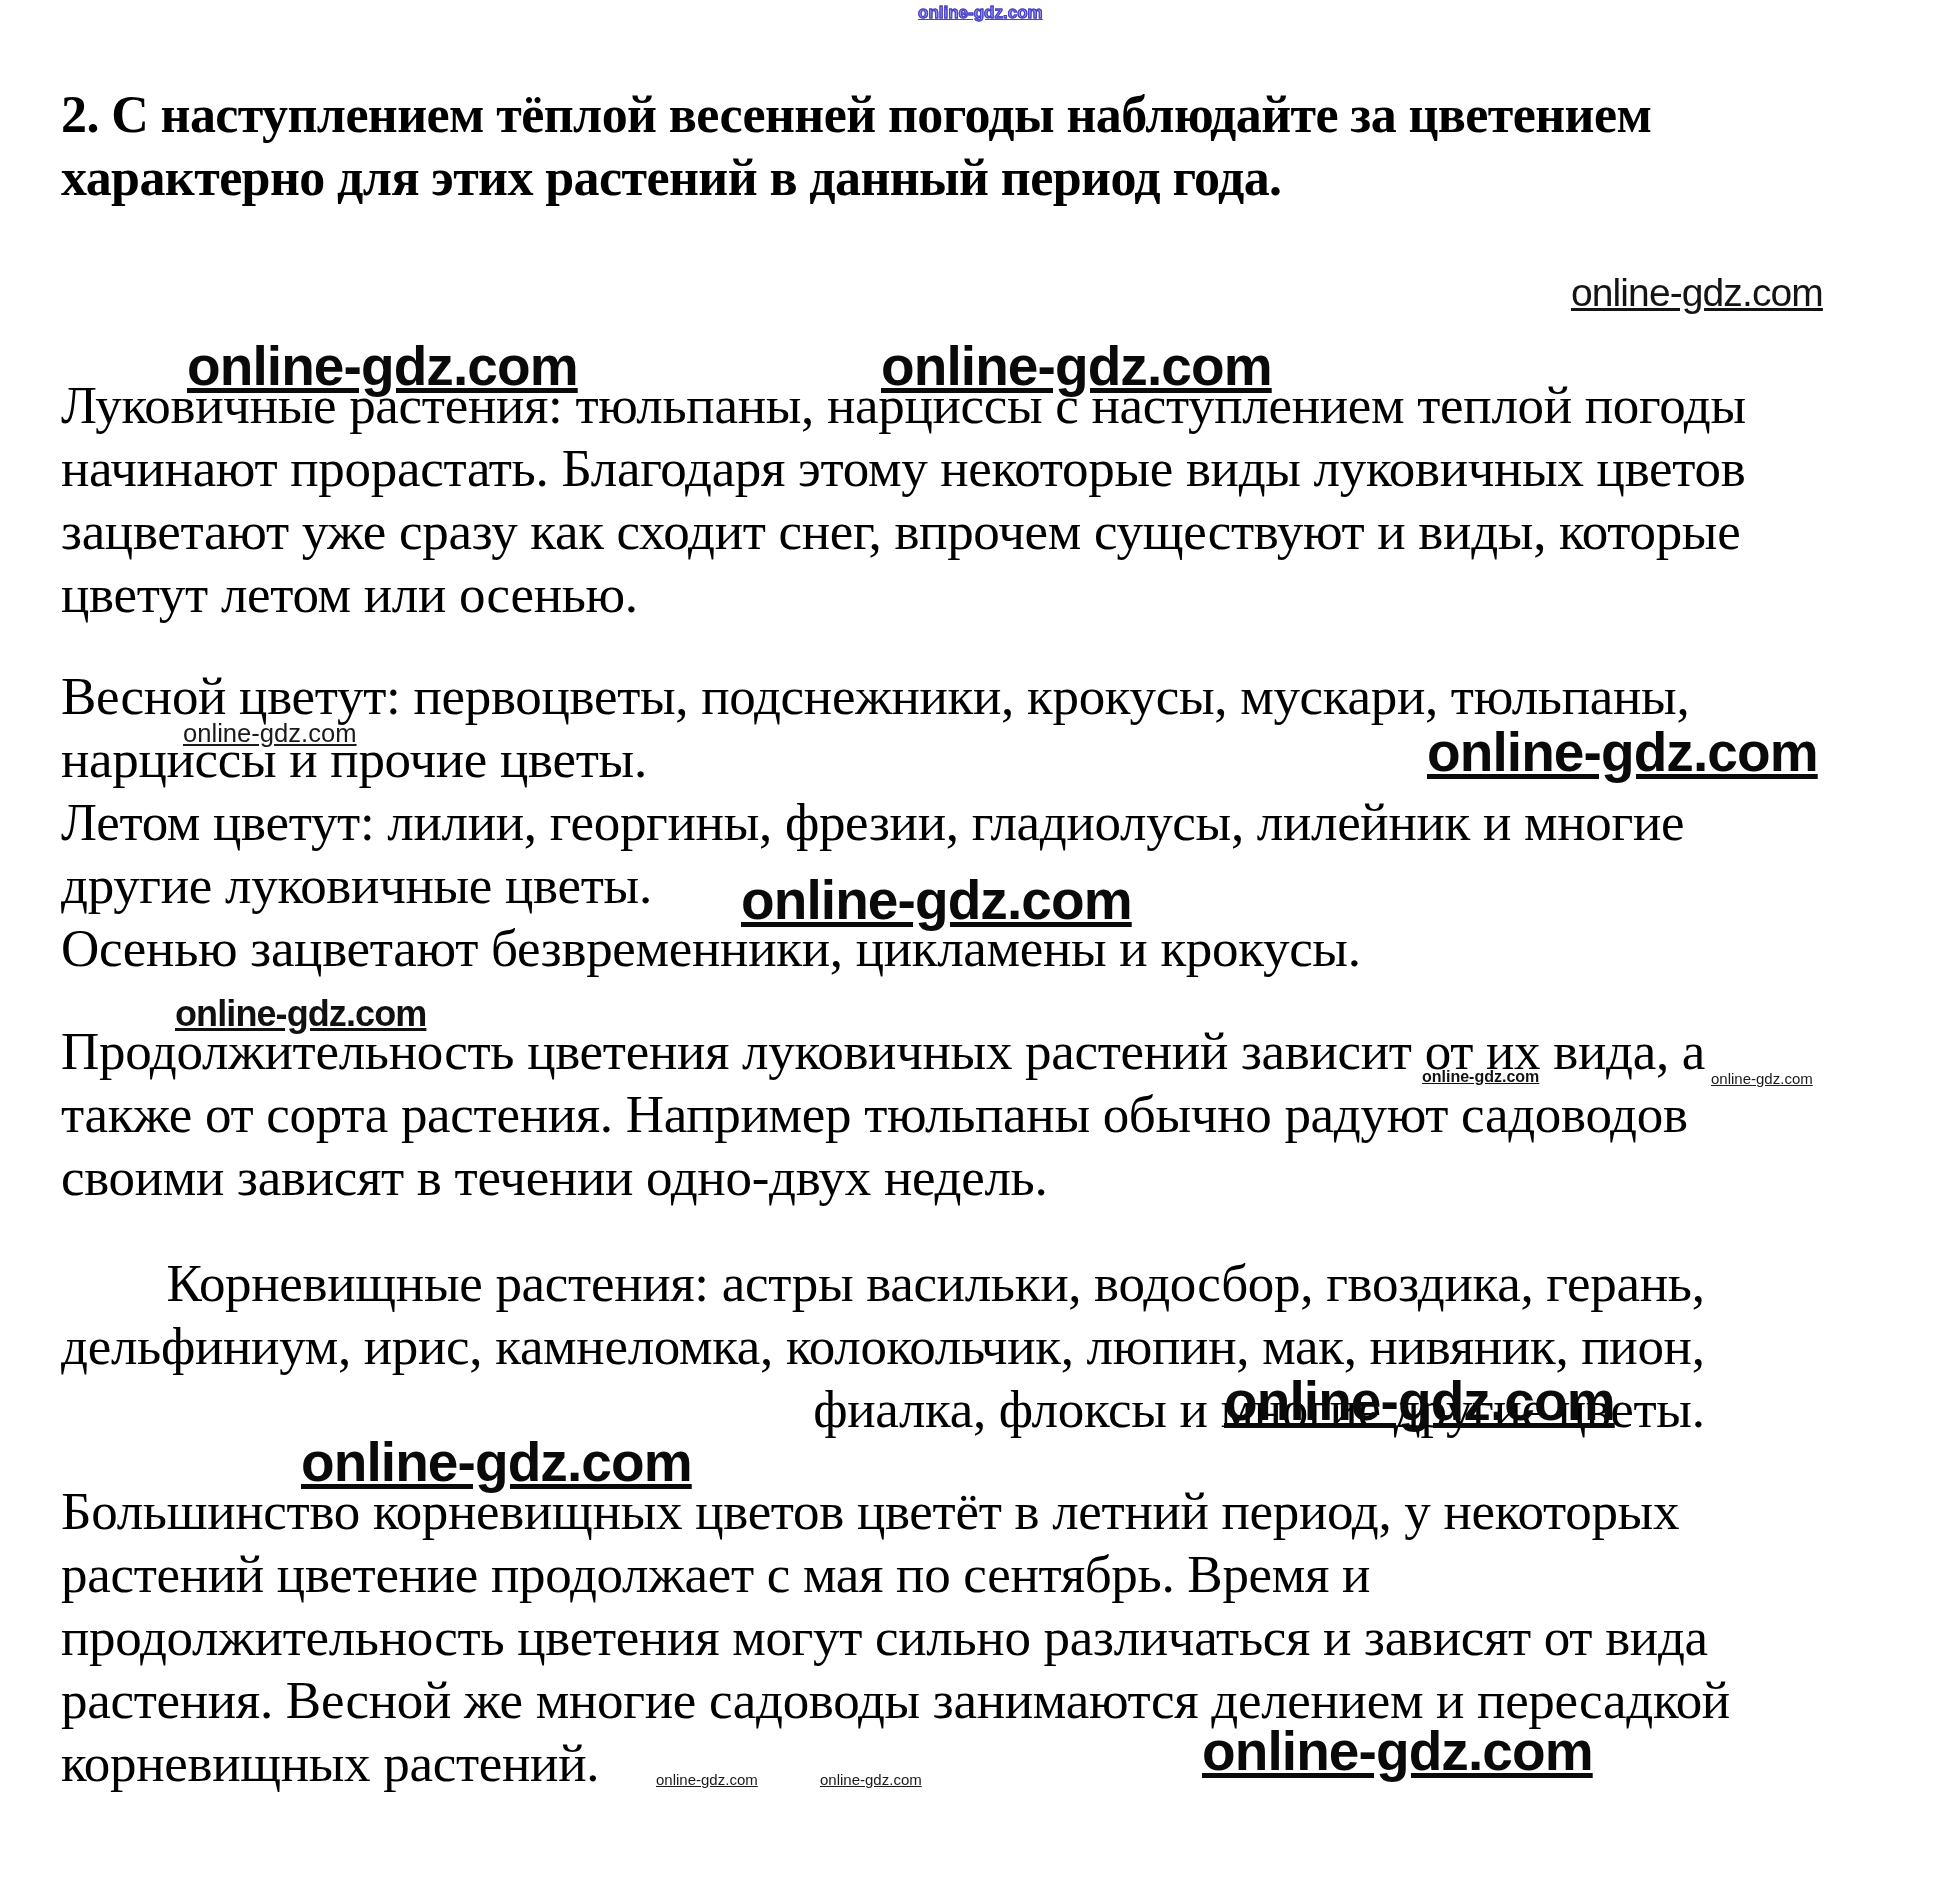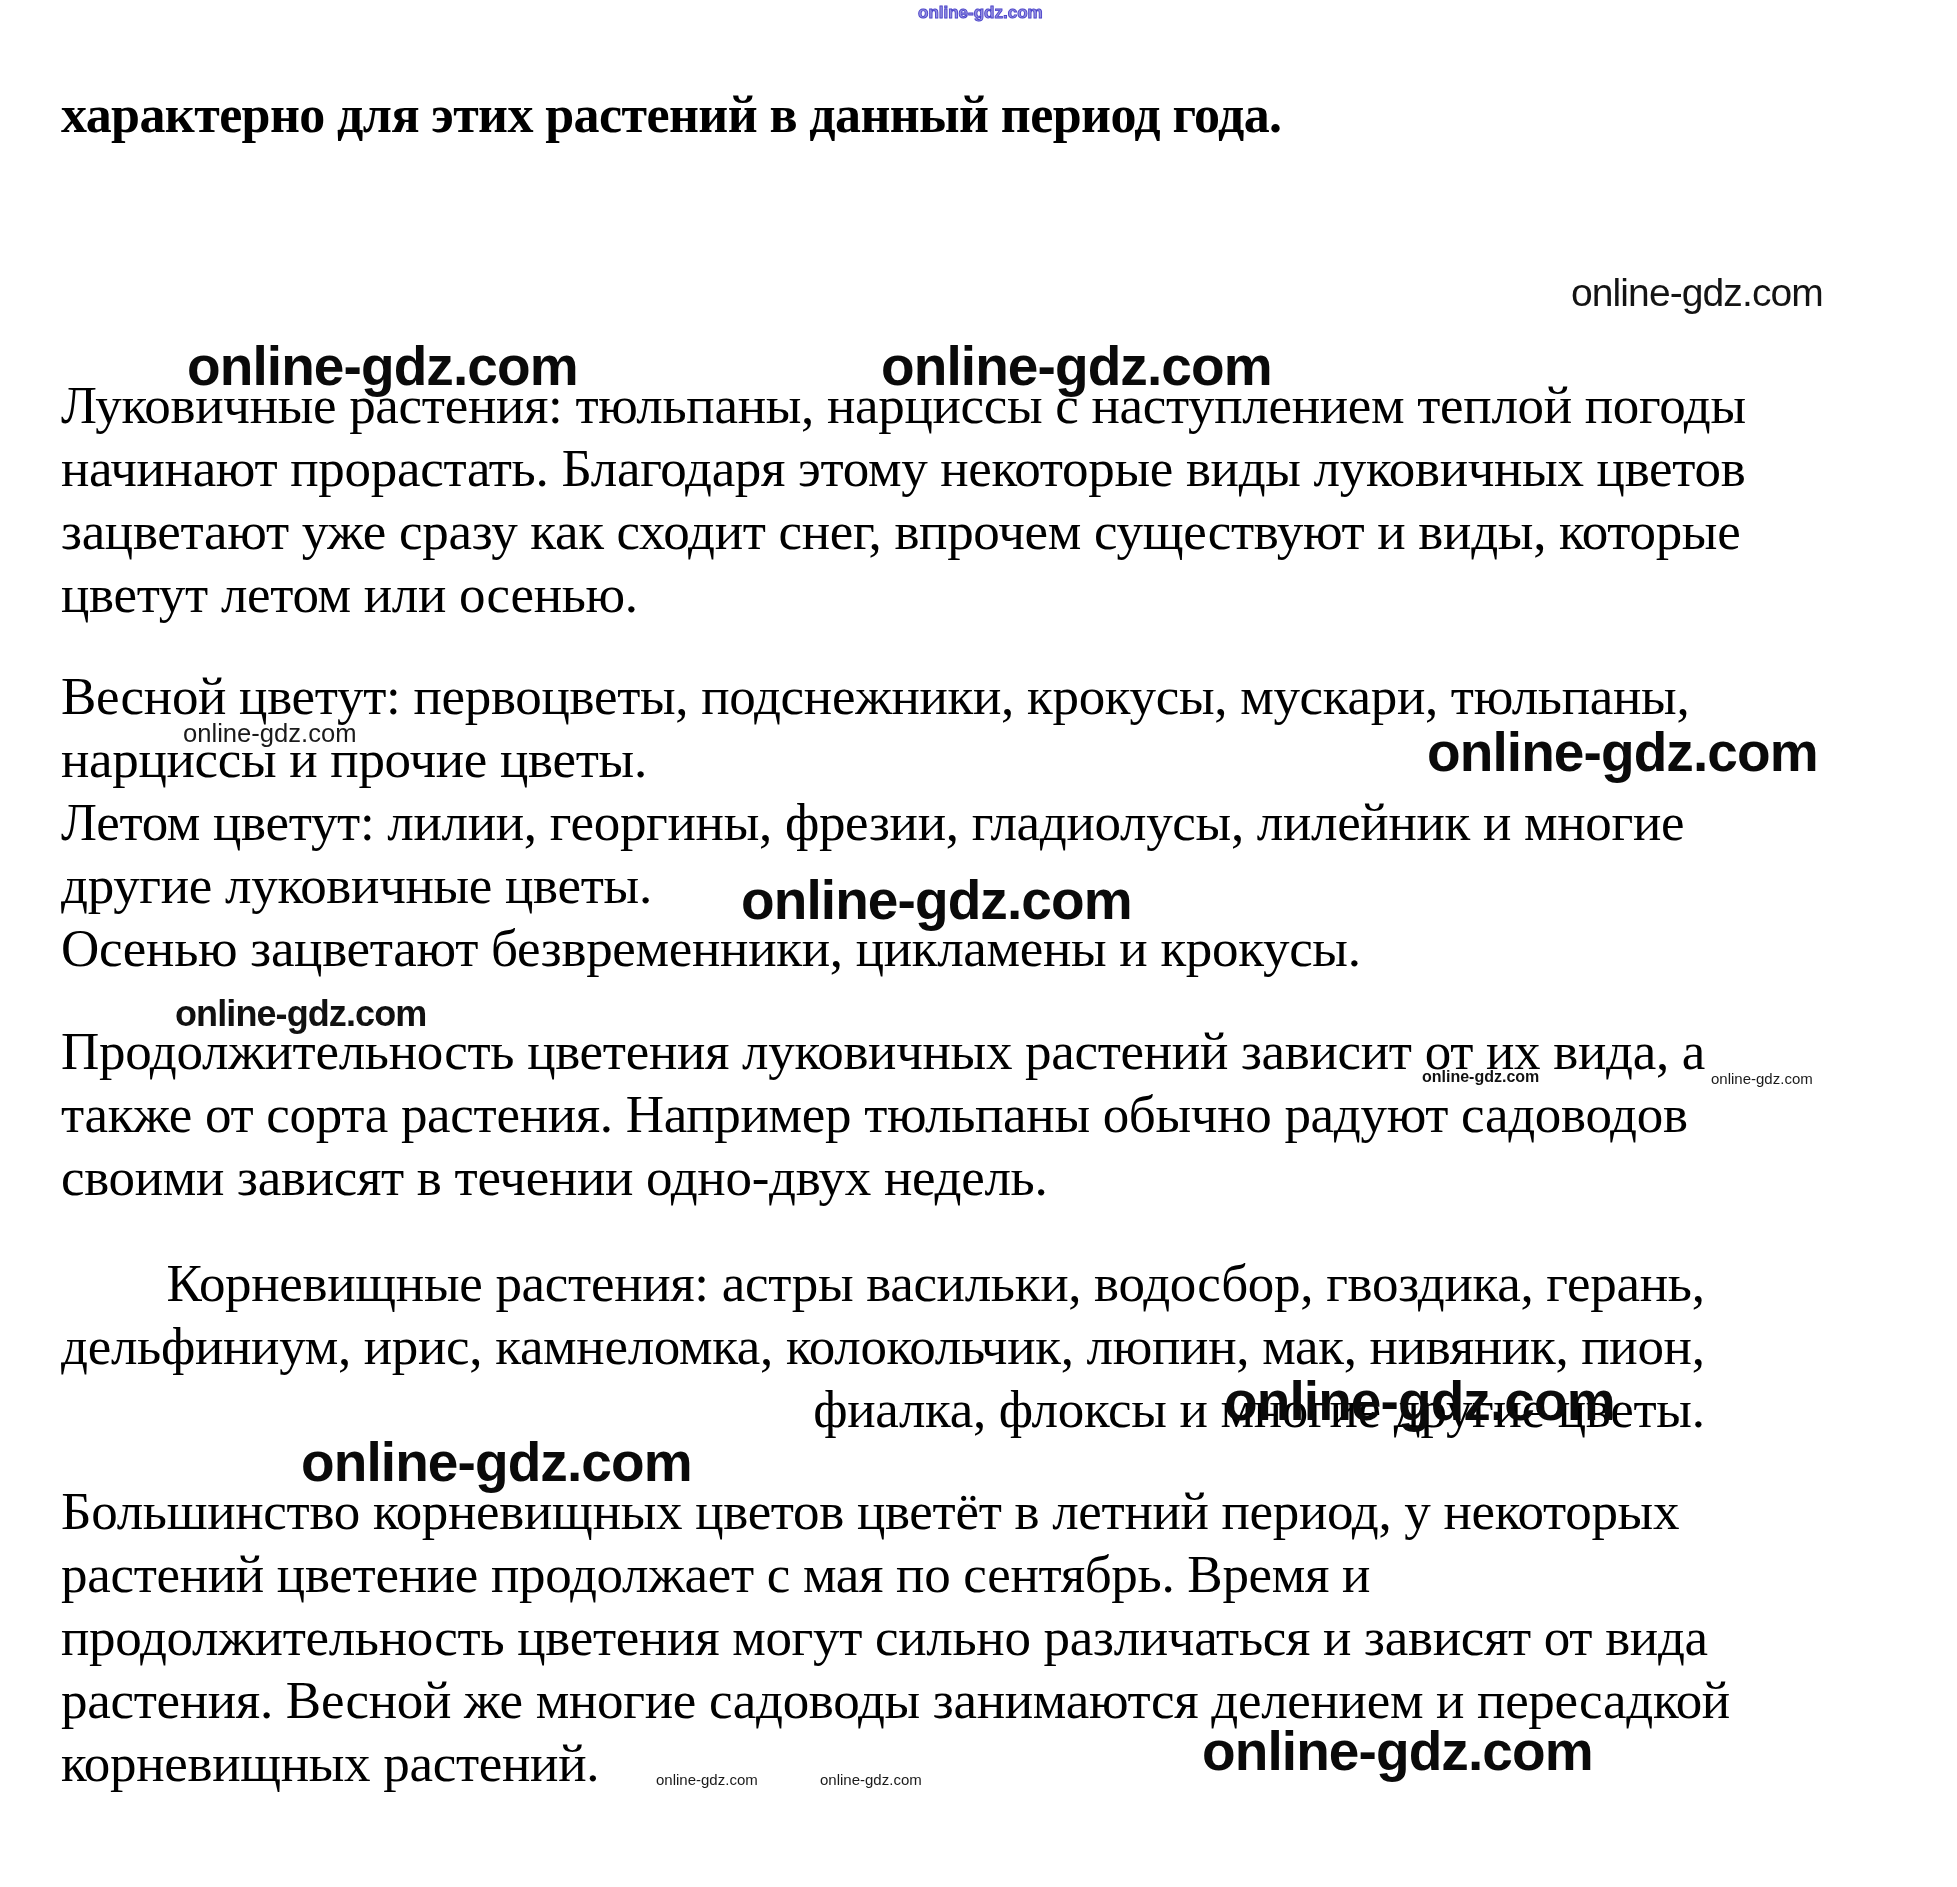--- a/index.html
+++ b/index.html
@@ -39,20 +39,21 @@
   #para4     { top: 1252px; text-align: right; }
   #para5     { top: 1480px; }
 
   
   .wm {
     position: absolute;
     font-family: "Liberation Sans", "DejaVu Sans", sans-serif;
     color: #0b0b0b;
     white-space: nowrap;
     line-height: 1;
+    text-decoration: underline;
   }
   .wm-blue {
     left: 918px; top: 3.8px;
     font-size: 17px;
     font-weight: bold;
     color: transparent;
     -webkit-text-stroke: 0.9px #4a43c9;
     text-shadow: 0 0 0.9px #8f8ae0;
   }
   .wm-med {
@@ -99,20 +100,21 @@
   }
   #wm-tiny-3 { left: 656px; top: 1772px; }
   #wm-tiny-4 { left: 820px; top: 1772px; }
 </style>
 </head>
 <body>
 
 <div class="page">
 
   <div id="heading" class="textblock heading">
+    <div class="line">2. С наступлением тёплой весенней погоды наблюдайте за цветением</div>
     <div class="line">характерно для этих растений в данный период года.</div>
   </div>
 
   <div id="para2" class="textblock">
     <div class="line">Весной цветут: первоцветы, подснежники, крокусы, мускари, тюльпаны,</div>
     <div class="line">нарциссы и прочие цветы.</div>
     <div class="line">Летом цветут: лилии, георгины, фрезии, гладиолусы, лилейник и многие</div>
     <div class="line">другие луковичные цветы.</div>
     <div class="line">Осенью зацветают безвременники, цикламены и крокусы.</div>
   </div>

